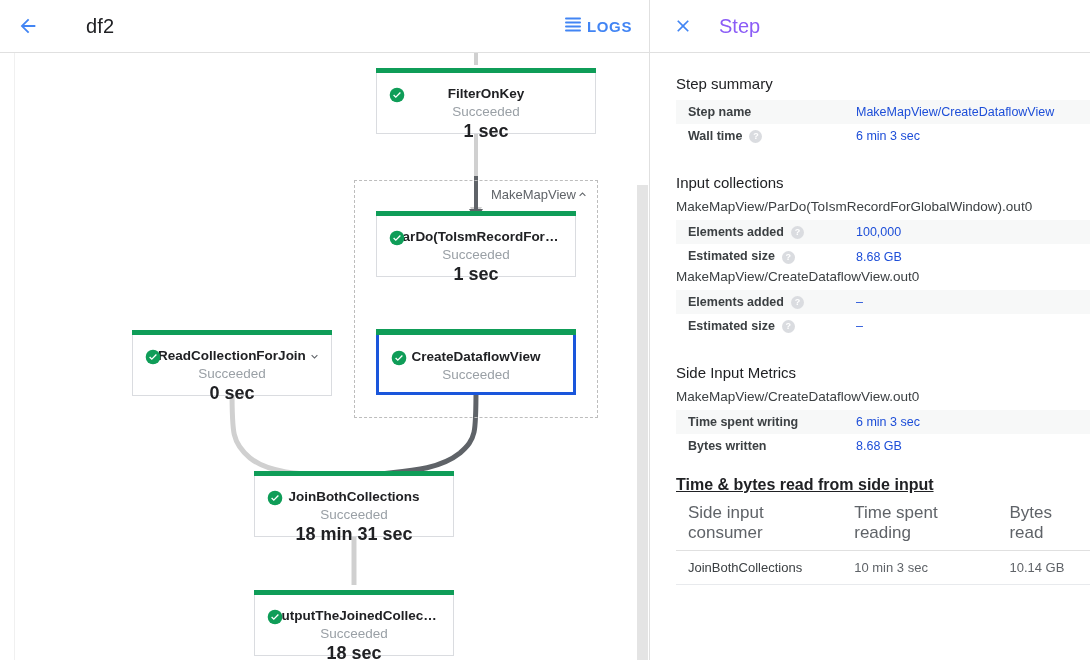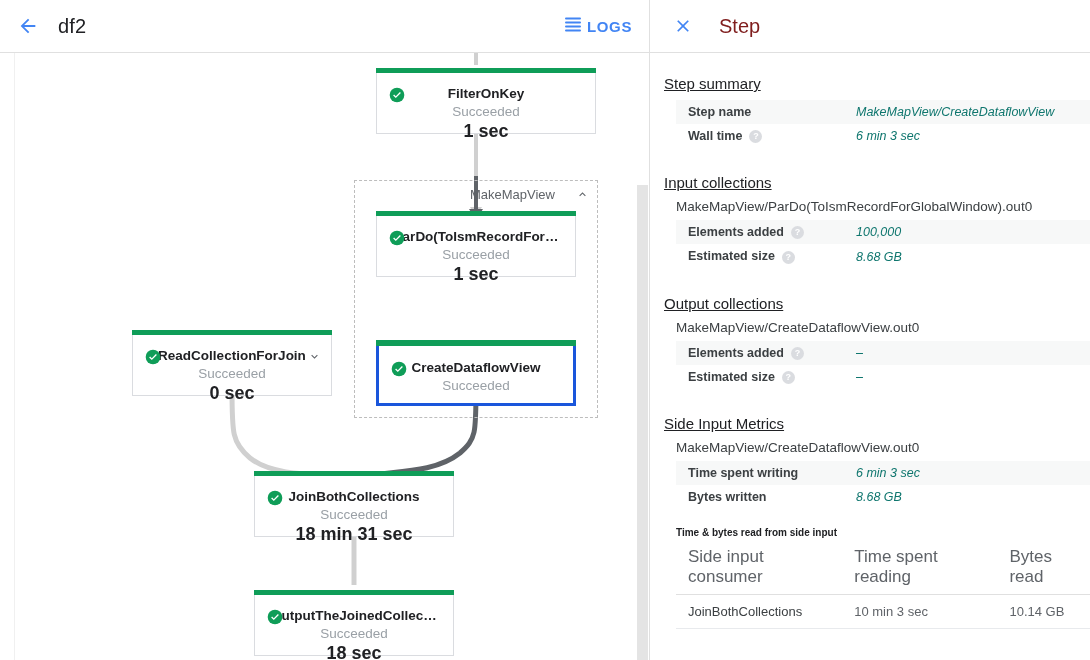--- a/index.html
+++ b/index.html
@@ -17,21 +17,21 @@
     width: 650px; height: 660px;
     background: #fff;
     border-right: 1px solid #e0e0e0;
     overflow: hidden;
   }
   .left-header {
     position: absolute; top: 0; left: 0;
     width: 650px; height: 53px;
     border-bottom: 1px solid #e0e0e0;
     background: #fff;
-    display: flex; align-items: center;
+    display: flex; align-items: center; gap: 28px;
   }
   .back-btn {
     width: 40px; height: 40px; margin-left: 8px;
     display: flex; align-items: center; justify-content: center;
     cursor: pointer; border-radius: 50%;
   }
   .back-btn svg { display: block; }
   .job-title {
     margin-left: 10px;
     font-size: 20px; color: #202124; font-weight: 400;
@@ -62,21 +62,21 @@
 
   
   .composite {
     position: absolute;
     border: 1px dashed #bdbdbd;
     background: transparent;
   }
   .composite-label {
     position: absolute; right: 8px; top: 6px;
     font-size: 13px; color: #5f6368;
-    display: flex; align-items: center; gap: 21px;
+    display: flex; align-items: center; gap: 0;
     cursor: pointer;
   }
 
   
   .node {
     position: absolute;
     background: #fff;
     border: 1px solid #dadce0;
     cursor: pointer;
   }
@@ -101,49 +101,49 @@
   .right-header {
     height: 53px; border-bottom: 1px solid #e0e0e0;
     display: flex; align-items: center;
   }
   .close-btn {
     width: 40px; height: 40px; margin-left: 13px;
     display: flex; align-items: center; justify-content: center;
     cursor: pointer; border-radius: 50%;
   }
   .panel-title {
-    margin-left: 16px; font-size: 20px; color: #7f1d1d; font-weight: 400;
+    margin-left: 16px; font-size: 20px; color: #8b5cf6; font-weight: 400;
   }
   .right-body {
     padding: 22px 0 0 0;
     height: 607px; overflow: hidden;
   }
   .sect-title {
     font-size: 15px; color: #202124; font-weight: 400;
-    margin: 0 0 8px 14px;
-    text-decoration: underline;
+    margin: 0 0 8px 26px;
   }
   .sect-title.spaced { margin-top: 26px; }
   .coll-name {
     font-size: 13.5px; color: #3c4043; margin: 0 0 6px 26px;
   }
   .kv-table { width: 414px; margin-left: 26px; border-collapse: collapse; }
   .kv-table tr.alt { background: #f7f8f8; }
   .kv-table td { padding: 5px 0 5px 12px; font-size: 12.5px; vertical-align: middle; }
   .kv-table td.k { font-weight: bold; color: #3c4043; width: 168px; }
-  .kv-table td.v { color: #0f766e; font-style: italic; }
+  .kv-table td.v { color: #1d4ed8; }
   .help-ico {
     display: inline-flex; align-items: center; justify-content: center;
     width: 13px; height: 13px; border-radius: 50%;
     background: #dadce0; color: #fff; font-size: 9px; font-weight: bold;
     margin-left: 7px; vertical-align: middle; line-height: 13px; cursor: pointer;
   }
   .sub-head {
-    font-size: 10px; font-weight: bold; color: #202124;
+    font-size: 16px; font-weight: bold; color: #202124;
     margin: 18px 0 2px 26px;
+    text-decoration: underline;
   }
   .si-table { width: 414px; margin-left: 26px; border-collapse: collapse; }
   .si-table th {
     text-align: left; font-size: 17px; font-weight: 400; color: #5f6368;
     padding: 7px 0 7px 12px; border-bottom: 1px solid #e0e0e0;
   }
   .si-table th.num, .si-table td.num { text-align: left; }
   .si-table td {
     font-size: 13px; color: #3c4043; padding: 9px 0 9px 12px;
     border-bottom: 1px solid #e8eaed;
@@ -233,21 +233,21 @@
               <path fill="#fff" d="M10.2 16.6l-4-4 1.4-1.4 2.6 2.6 6.2-6.2L17.8 9z"></path>
             </svg>
         </span>
         <div class="labels">
           <div class="n-title">ParDo(ToIsmRecordFor…</div>
           <div class="n-status">Succeeded</div>
           <div class="n-time">1 sec</div>
         </div>
       </div>
 
-      <div class="node selected" style="left:376px; top:287px; width:200px; height:66px;">
+      <div class="node selected" style="left:376px; top:276px; width:200px; height:66px;">
         <div class="status-bar"></div>
         <span class="check">
           <svg width="16" height="16" viewBox="0 0 24 24">
               <circle cx="12" cy="12" r="11" fill="#0f9d58"></circle>
               <path fill="#fff" d="M10.2 16.6l-4-4 1.4-1.4 2.6 2.6 6.2-6.2L17.8 9z"></path>
             </svg>
         </span>
         <div class="labels">
           <div class="n-title">CreateDataflowView</div>
           <div class="n-status">Succeeded</div>
@@ -341,21 +341,20 @@
           <td class="k"><span>Elements added</span><span class="help-ico">?</span></td>
           <td class="v">100,000</td>
         </tr>
         <tr>
           <td class="k"><span>Estimated size</span><span class="help-ico">?</span></td>
           <td class="v">8.68 GB</td>
         </tr>
       </tbody>
         </table>
 
-      <div class="sect-title spaced">Output collections</div>
       <div class="coll-name">MakeMapView/CreateDataflowView.out0</div>
       <table class="kv-table">
         <tbody>
             <tr class="alt">
           <td class="k"><span>Elements added</span><span class="help-ico">?</span></td>
           <td class="v">–</td>
         </tr>
         <tr>
           <td class="k"><span>Estimated size</span><span class="help-ico">?</span></td>
           <td class="v">–</td>

